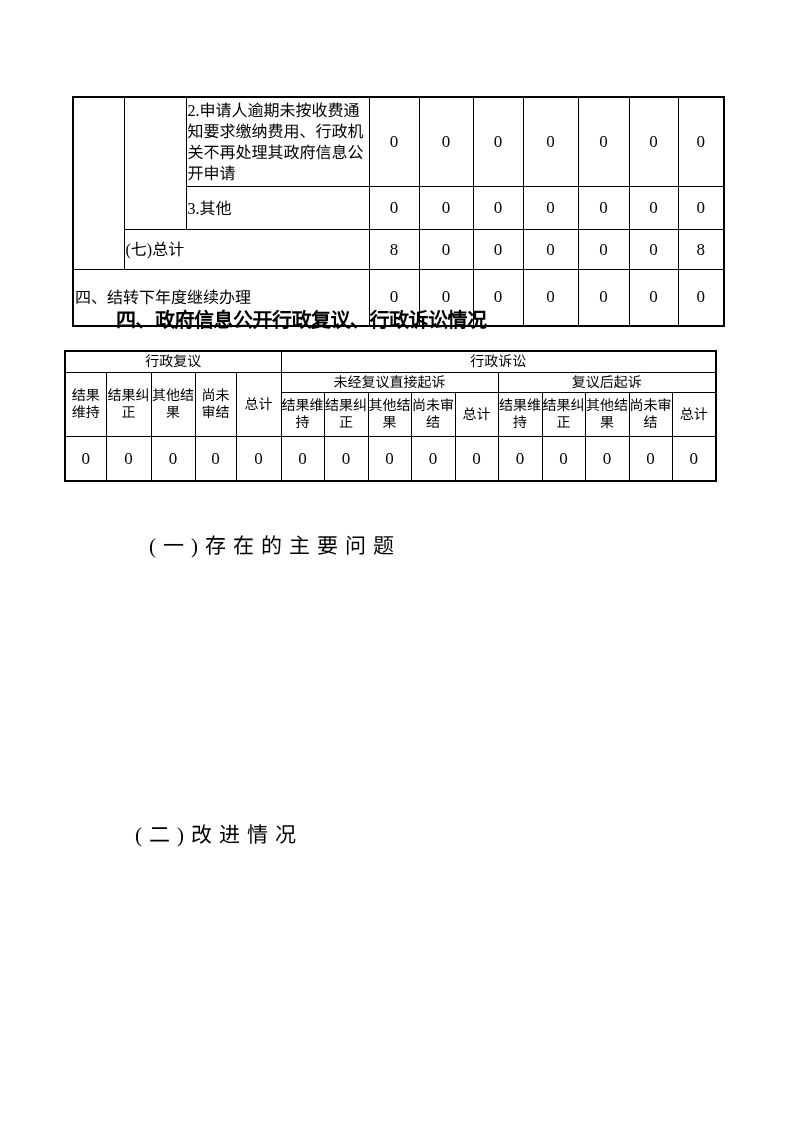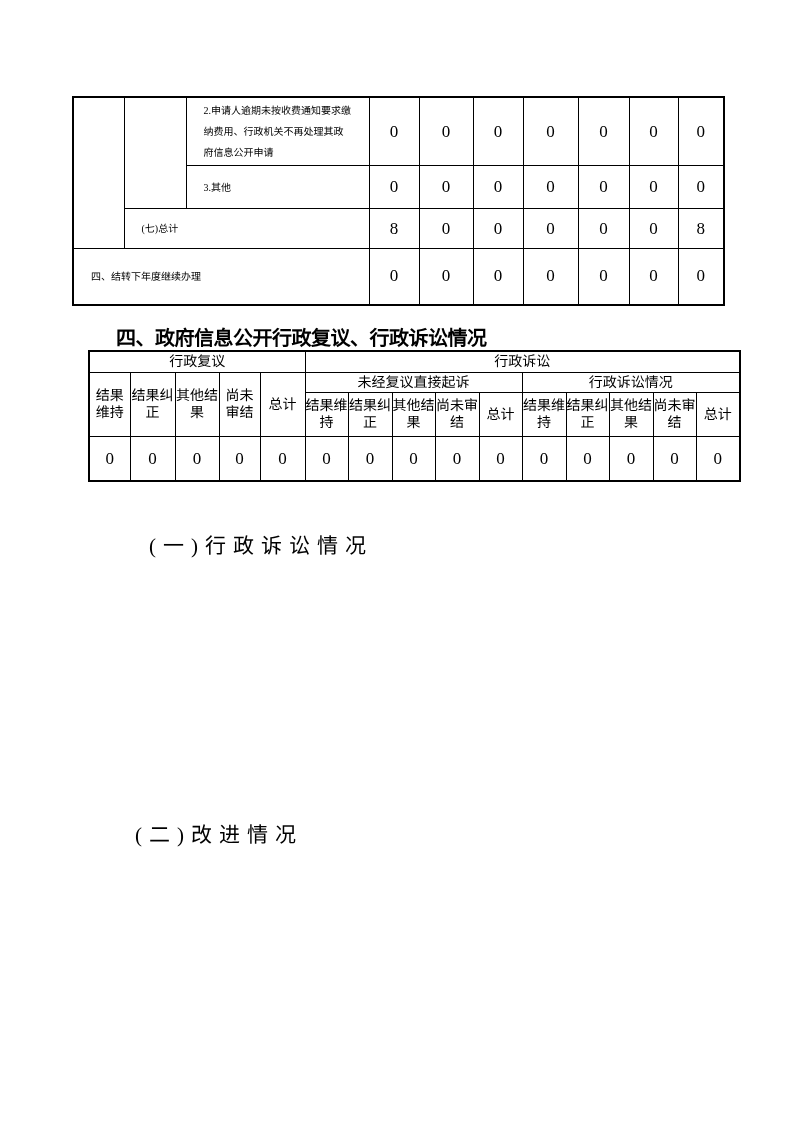--- a/index.html
+++ b/index.html
@@ -17,34 +17,34 @@
   .doc-table td {
     border:1px solid #000; vertical-align:middle;
     overflow:hidden; padding:0;
   }
   
   .t1 { left:72px; top:96px; width:651px; }
   .t1 tr.r1 { height:64px; }
   .t1 tr.r2 { height:43px; }
   .t1 tr.r3 { height:40px; }
   .t1 tr.r4 { height:56px;margin-left:21px; }
-  .t1 td.lbl { font-size:10px; line-height:21px; padding:2px 17px; text-align:left; }
+  .t1 td.lbl { font-size:16px; line-height:21px; padding:2px 1px; text-align:left; }
   .t1 td.val { text-align:center; font-size:17px; }
   
-  .t2 { left:88px; top:350px; width:651px; }
+  .t2 { left:64px; top:350px; width:651px; }
   .t2 tr.hr1 { height:21px; }
   .t2 tr.hr2 { height:20px; }
   .t2 tr.hr3 { height:44px; }
   .t2 tr.dr  { height:45px; }
   .t2 td { text-align:center; font-size:14px; line-height:17px; }
   .t2 td.val { font-size:17px; }
   
   .h-sec {
     position:absolute; font-family:"Liberation Sans", sans-serif;
-    font-weight:bold; font-size:20px; white-space:nowrap;margin-top:18px;
+    font-weight:bold; font-size:20px; white-space:nowrap;
   }
   .h4 { left:116px; top:304px; letter-spacing:-0.5px; }
   .h5 { left:153px; top:492px; letter-spacing:1.5px; }
   .sub {
     position:absolute; font-size:21px; letter-spacing:7px; white-space:nowrap;
   }
   .sub1 { left:149px; top:529px; }
   .sub2 { left:135px; top:818px; }
   .para {
     position:absolute; left:122px; width:592px;
@@ -143,21 +143,21 @@
       <td colspan="5">行政复议</td>
       <td colspan="10">行政诉讼</td>
     </tr>
     <tr class="hr2">
       <td rowspan="2">结果维持</td>
       <td rowspan="2">结果纠正</td>
       <td rowspan="2">其他结果</td>
       <td rowspan="2">尚未审结</td>
       <td rowspan="2">总计</td>
       <td colspan="5">未经复议直接起诉</td>
-      <td colspan="5">行政诉讼情况</td>
+      <td colspan="5">复议后起诉</td>
     </tr>
     <tr class="hr3">
       <td>结果维持</td>
       <td>结果纠正</td>
       <td>其他结果</td>
       <td>尚未审结</td>
       <td>总计</td>
       <td>结果维持</td>
       <td>结果纠正</td>
       <td>其他结果</td>
@@ -177,16 +177,16 @@
       <td class="val">0</td>
       <td class="val">0</td>
       <td class="val">0</td>
       <td class="val">0</td>
       <td class="val">0</td>
       <td class="val">0</td>
     </tr>
   </tbody>
     </table>
 
-  <div class="sub sub1">(一)行政诉讼情况</div>
+  <div class="sub sub1">(一)存在的主要问题</div>
   <div class="sub sub2">(二)改进情况</div>
 
 </div>
 
 </body></html>

